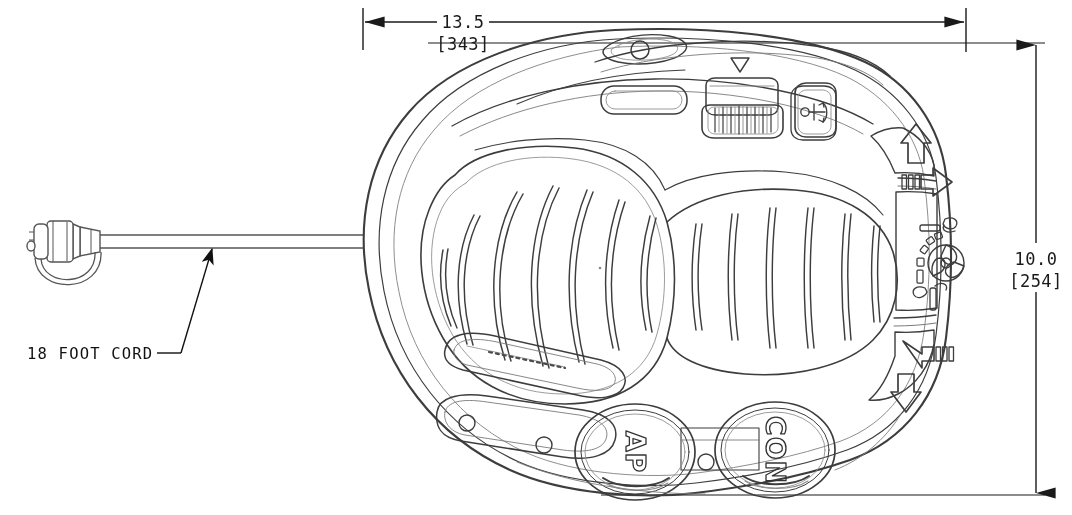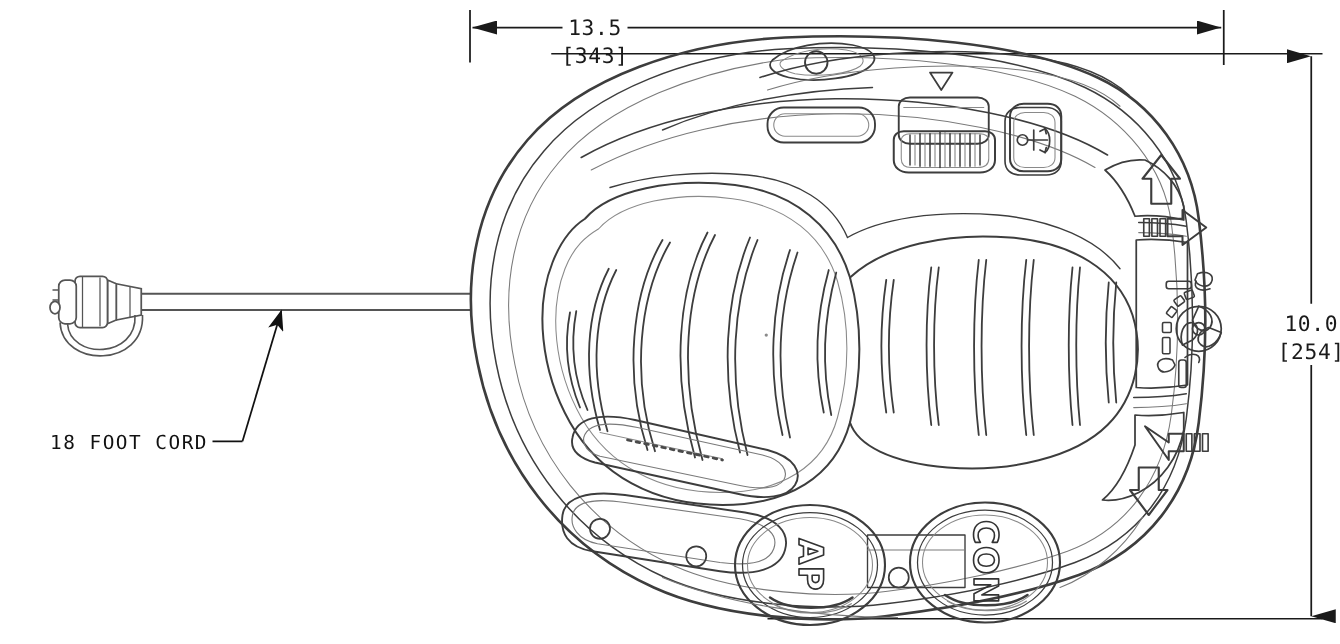--- a/index.html
+++ b/index.html
@@ -2,21 +2,21 @@
 <html><head>
 <meta charset="utf-8">
 <title>Foot Pedal Dimensional Drawing</title>
 <style>
   html,body{margin:0;padding:0;background:#ffffff;}
   body{
     width:1072px;height:515px;
     font-family:"DejaVu Sans Mono","Liberation Mono",monospace;
     overflow:hidden;position:relative;
   }
-  #stage{position:absolute;left:18px;top:0;width:996px;height:515px;}
+  #stage{position:absolute;left:5px;top:0;width:996px;height:515px;}
   svg{display:block;}
   .dimtext{
     font-family:"DejaVu Sans Mono","Liberation Mono",monospace;
     font-size:17px;fill:#1a1a1a;letter-spacing:0.5px;
   }
   .leadtext{
     font-family:"DejaVu Sans Mono","Liberation Mono",monospace;
     font-size:15.5px;fill:#111111;letter-spacing:1.2px;
   }
   .btntext{

